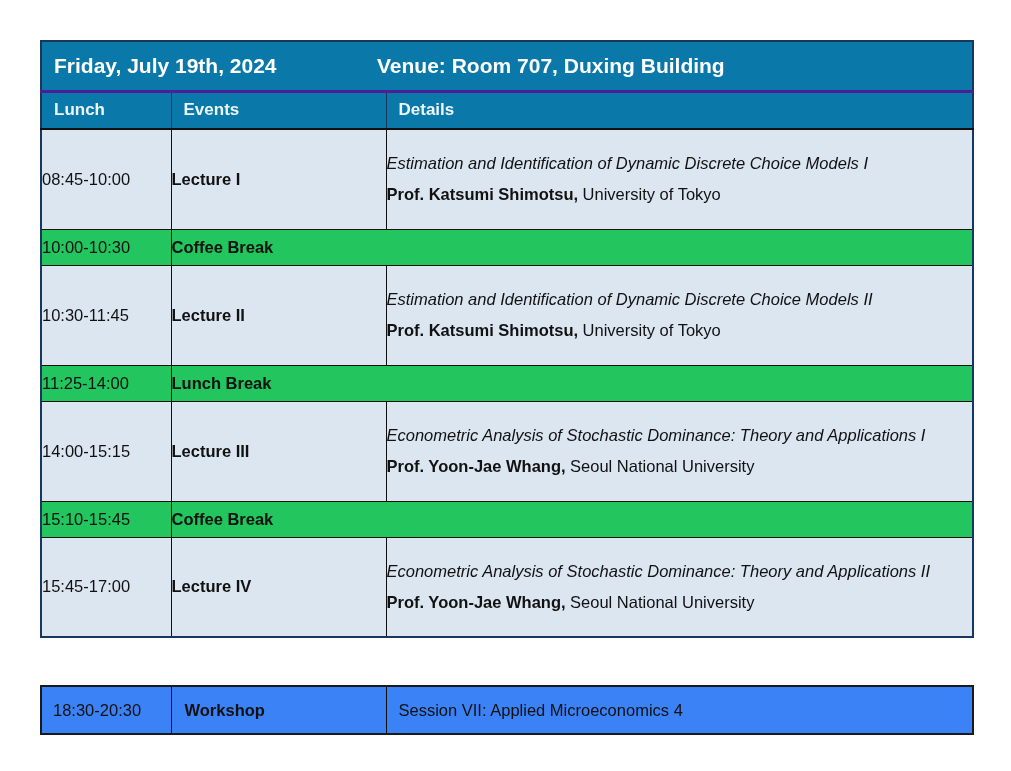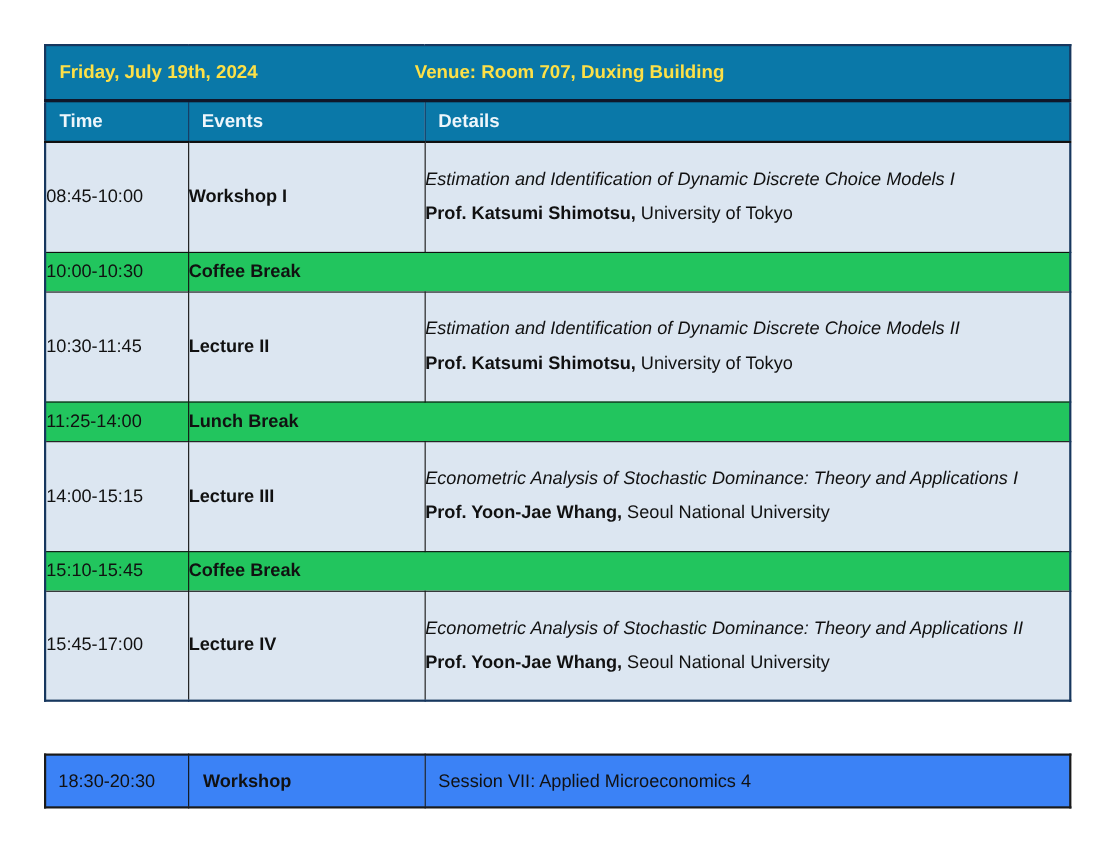--- a/index.html
+++ b/index.html
@@ -30,24 +30,24 @@
     vertical-align: middle;
     font-size: 16.5px;
     box-sizing: border-box;
   }
 
   
   tr.row-title td {
     height: 50px;
     background: #0a78a8;
     border: none;
-    border-bottom: 3px solid #0f172a;
-    color: #fde047;
+    border-bottom: 3px solid #4c1d95;
+    color: #ffffff;
     font-weight: bold;
-    font-size: 17px;
+    font-size: 21px;
   }
   .title-flex { display: flex; align-items: center; padding-left: 12px; }
   .title-date { display: inline-block; width: 323px; }
 
   
   tr.row-colhead th {
     height: 38px;
     background: #0a78a8;
     color: #eef6fb;
     font-weight: bold;
@@ -109,28 +109,28 @@
         <tr class="row-title">
       <td colspan="3">
         <div class="title-flex">
           <span class="title-date">Friday, July 19th, 2024</span>
           <span class="title-venue">Venue: Room 707, Duxing Building</span>
         </div>
       </td>
     </tr>
 
     <tr class="row-colhead">
-      <th>Time</th>
+      <th>Lunch</th>
       <th>Events</th>
       <th>Details</th>
     </tr>
 
     <tr class="row-lecture">
       <td class="cell-time">08:45-10:00</td>
-      <td class="cell-event">Workshop I</td>
+      <td class="cell-event">Lecture I</td>
       <td class="cell-details">
         <div class="topic-line">Estimation and Identification of Dynamic Discrete Choice Models I</div>
         <div class="speaker-line">
           <span class="speaker">Prof. Katsumi Shimotsu,</span><span class="affil">University of Tokyo</span>
         </div>
       </td>
     </tr>
 
     <tr class="row-break">
       <td class="cell-time">10:00-10:30</td>

